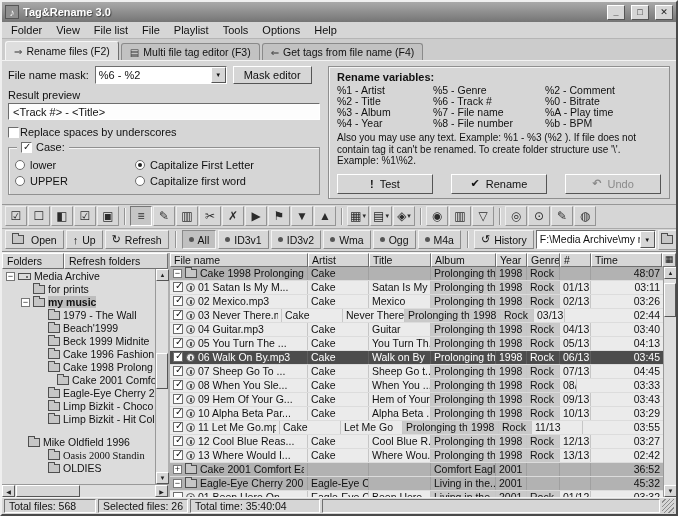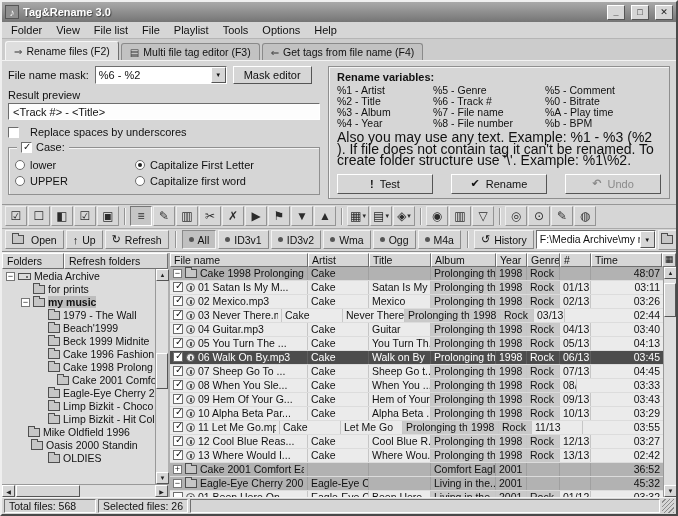--- a/index.html
+++ b/index.html
@@ -27,33 +27,33 @@
   .rename-panel{flex:0 0 140px;display:flex;gap:8px;padding:5px 6px;background:#d6d6d6;border-bottom:1px solid #979797;}
   .rp-left{width:312px;flex:none;}
   .mask-row{display:flex;align-items:center;gap:6px;}
   .lbl{white-space:nowrap;}
   .combo{width:132px;height:18px;display:inline-flex;background:#fff;border:1px solid;border-color:#6d6d6d #fff #fff #6d6d6d;}
   .combo-text{flex:1;padding:2px 3px;white-space:nowrap;overflow:hidden;}
   .combo-btn{width:15px;background:#d6d6d6;border:1px solid;border-color:#fff #555 #555 #fff;font-size:6px;display:flex;align-items:center;justify-content:center;}
   .btn{height:18px;padding:1px 10px;background:#d6d6d6;border:1px solid;border-color:#fff #555 #555 #fff;display:inline-flex;align-items:center;white-space:nowrap;}
   .rp-label{margin-top:5px;}
   .preview-box{margin-top:2px;height:17px;background:#fdfdfd;border:1px solid;border-color:#6d6d6d #fff #fff #6d6d6d;padding:2px 4px;white-space:nowrap;overflow:hidden;}
-  .check-row{display:flex;align-items:flex-end;gap:11px;margin-top:6px;}
+  .check-row{display:flex;align-items:flex-end;gap:1px;margin-top:6px;}
   .cbx{width:11px;height:11px;flex:none;background:#fff;border:1px solid;border-color:#6d6d6d #fff #fff #6d6d6d;position:relative;display:inline-block;}
   .cbx.checked::after{content:"✓";position:absolute;left:1px;top:-2px;font-size:10px;color:#222;}
   .case-box{margin-top:9px;border:1px solid #909090;box-shadow:1px 1px 0 #f4f4f4 inset;position:relative;height:48px;padding:9px 6px 11px;}
   .case-legend{position:absolute;top:-7px;left:8px;background:#d6d6d6;padding:0 4px;display:flex;align-items:center;gap:4px;}
   .case-grid{display:grid;grid-auto-flow:column;grid-template-rows:repeat(2,16px);grid-template-columns:120px 1fr;align-items:center;}
   .radio-row{display:flex;align-items:center;gap:5px;white-space:nowrap;}
   .radio{width:10px;height:10px;flex:none;border-radius:50%;background:#fff;border:1px solid #6d6d6d;position:relative;}
   .radio.on::after{content:"";position:absolute;left:2px;top:2px;width:4px;height:4px;border-radius:50%;background:#222;}
   .rp-right{flex:1;border:1px solid #8f8f8f;box-shadow:1px 1px 0 #f4f4f4 inset;padding:4px 8px;min-width:0;}
   .vars-title{font-weight:bold;}
   .vars-grid{display:grid;grid-template-columns:96px 112px 1fr;margin:2px 0 3px;font-size:10.5px;line-height:11px;}
-  .note{font-size:14px;line-height:11.5px;}
+  .note{font-size:10px;line-height:11.5px;}
   .rp-buttons{display:flex;justify-content:center;gap:18px;margin-top:7px;}
   .big-btn{width:96px;height:20px;background:#d6d6d6;border:1px solid;border-color:#fff #555 #555 #fff;display:flex;align-items:center;justify-content:center;gap:6px;}
   .big-btn.disabled{color:#8a8a8a;}
   .btn-ico{font-size:11px;}
 
   
   .toolbar{display:flex;align-items:center;background:#d6d6d6;}
   .toolbar1{flex:0 0 24px;padding:1px 3px;gap:1px;border-bottom:1px solid #aaa;}
   .tb-icon{width:22px;height:20px;flex:none;display:inline-flex;align-items:center;justify-content:center;font-size:12px;color:#2c2c2c;background:#d6d6d6;border:1px solid;border-color:#eee #949494 #949494 #eee;}
   .tb-icon.pressed{border-color:#777 #fff #fff #777;background:#c6c6c6;}
@@ -202,21 +202,21 @@
               <span>Capitalize first word</span>
             </label>
           </div>
       </div>
     </div>
     <div class="rp-right">
       <div class="vars-title">Rename variables:</div>
       <div class="vars-grid">
           <span class="var-item">%1 - Artist</span>
           <span class="var-item">%5 - Genre</span>
-          <span class="var-item">%5 - Comment</span>
+          <span class="var-item">%2 - Comment</span>
           <span class="var-item">%2 - Title</span>
           <span class="var-item">%6 - Track #</span>
           <span class="var-item">%0 - Bitrate</span>
           <span class="var-item">%3 - Album</span>
           <span class="var-item">%7 - File name</span>
           <span class="var-item">%A - Play time</span>
           <span class="var-item">%4 - Year</span>
           <span class="var-item">%8 - File number</span>
           <span class="var-item">%b - BPM</span>
         </div>
@@ -436,26 +436,26 @@
             <div class="tree-row" style="padding-left: 34px;">
               <span class="expander-spacer"></span>
               <span class="icon-folder"></span>
               <span class="tree-label">Limp Bizkit - Choco</span>
             </div>
             <div class="tree-row" style="padding-left: 34px;">
               <span class="expander-spacer"></span>
               <span class="icon-folder"></span>
               <span class="tree-label">Limp Bizkit - Hit Col</span>
             </div>
-            <div class="tree-row" style="padding-left: 14px;">
+            <div class="tree-row" style="padding-left: 14px; margin-top: 10px;">
               <span class="expander-spacer"></span>
               <span class="icon-folder"></span>
               <span class="tree-label">Mike Oldfield 1996</span>
             </div>
-            <div class="tree-row" style="padding-left: 17px;">
+            <div class="tree-row" style="padding-left: 34px; font-family: Liberation Serif, serif;">
               <span class="expander-spacer"></span>
               <span class="icon-folder"></span>
               <span class="tree-label">Oasis 2000 Standin</span>
             </div>
             <div class="tree-row" style="padding-left: 34px;">
               <span class="expander-spacer"></span>
               <span class="icon-folder"></span>
               <span class="tree-label">OLDIES</span>
             </div>
           </div>
@@ -737,17 +737,18 @@
           <span class="scroll-btn">▼</span>
         </span>
       </div>
     </div>
 
   </div>
 
   <div class="statusbar">
       <span class="sb-panel sb-0">Total files: 568</span>
       <span class="sb-panel sb-1">Selected files: 26</span>
+      <span class="sb-panel sb-2">Total time: 35:40:04</span>
       <span class="sb-panel sb-3"></span>
       <span class="sb-grip"></span>
     </div>
 
 </div>
 
 </body></html>

